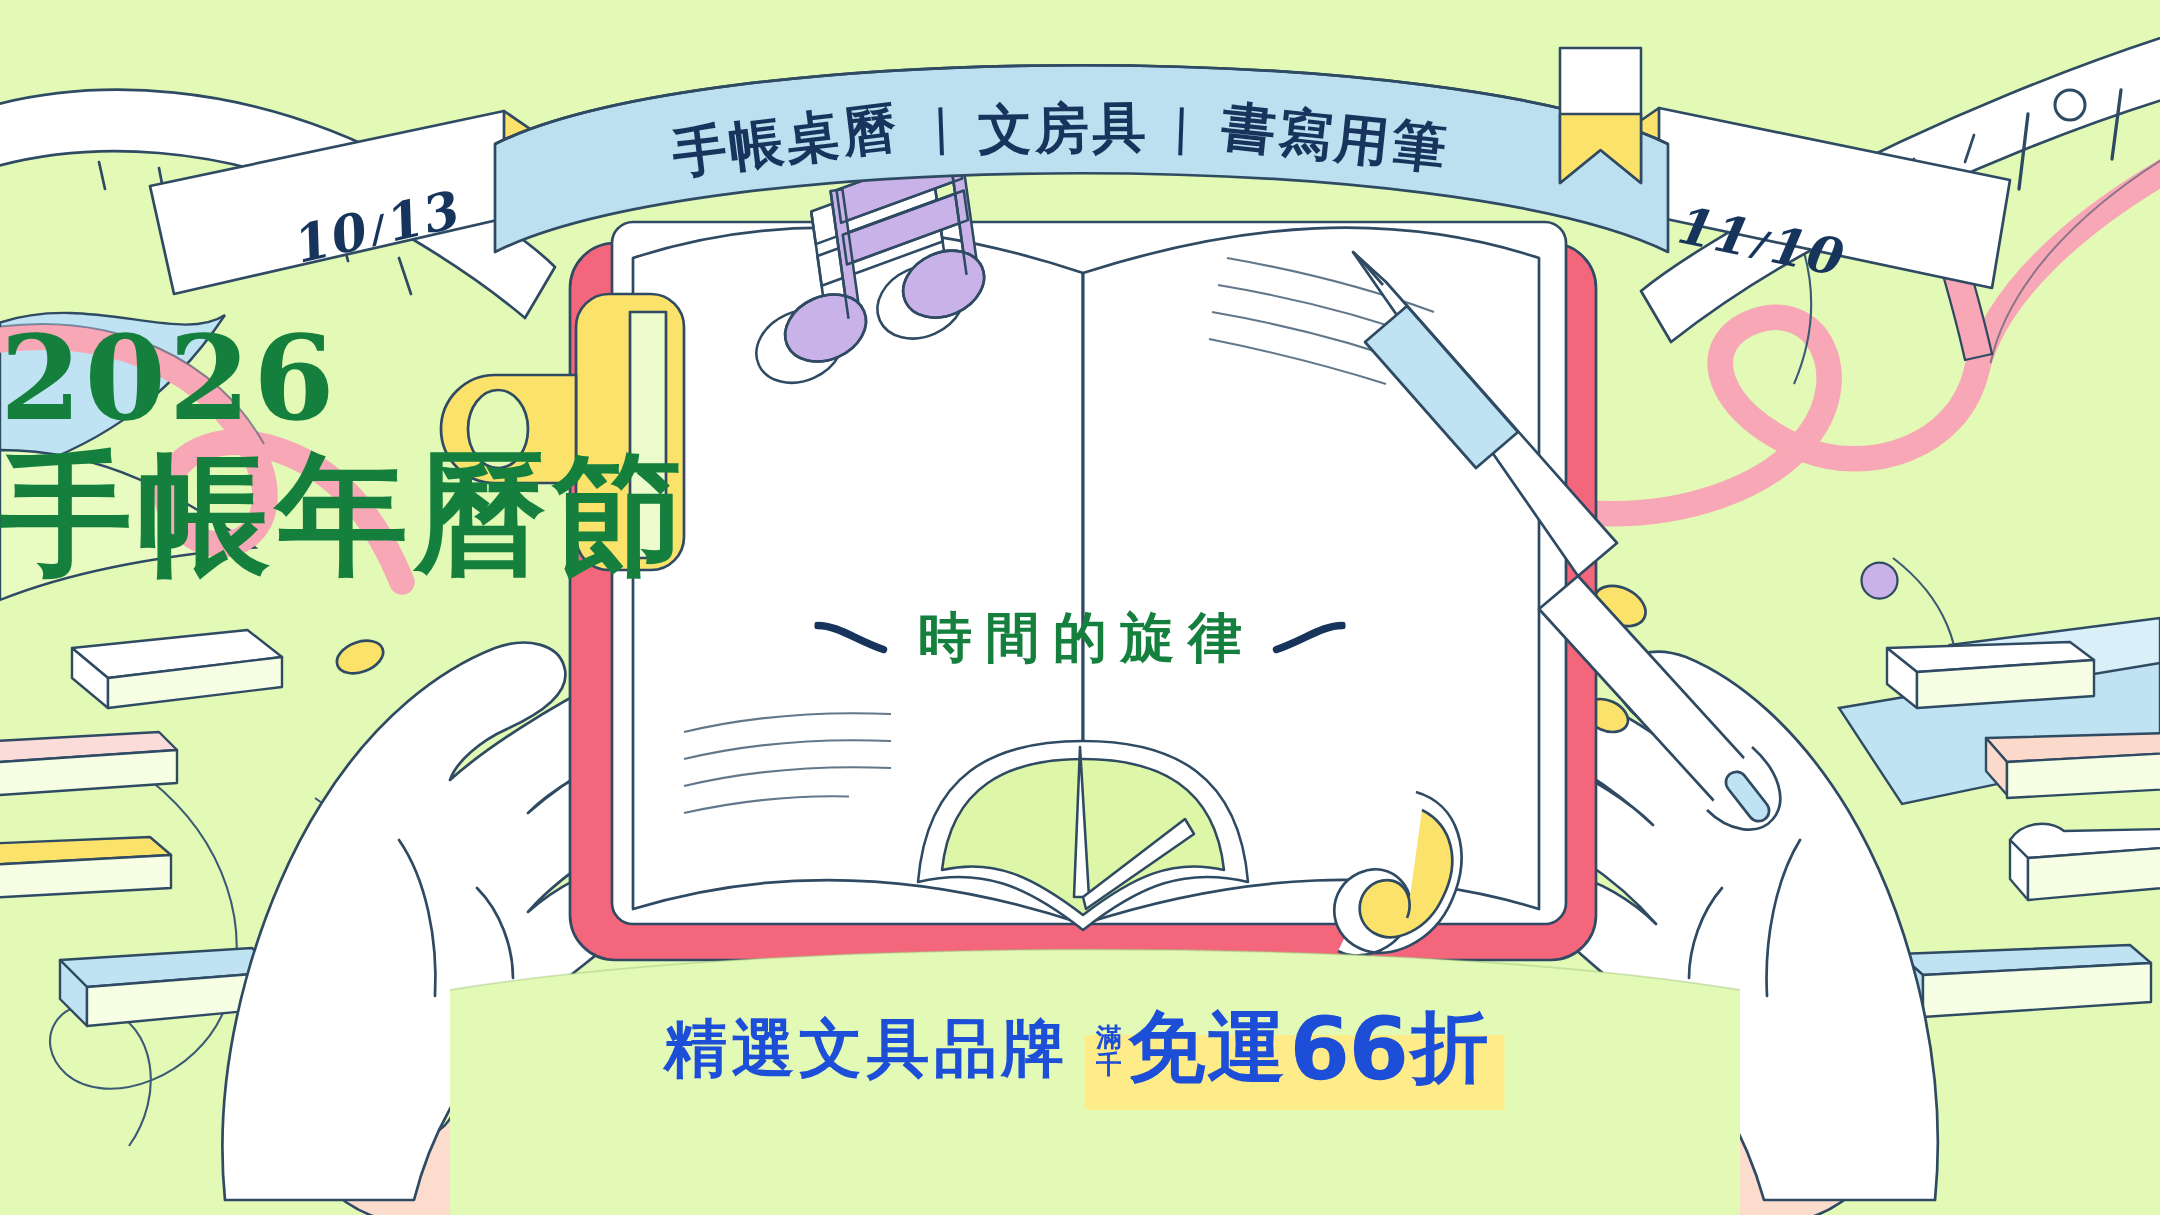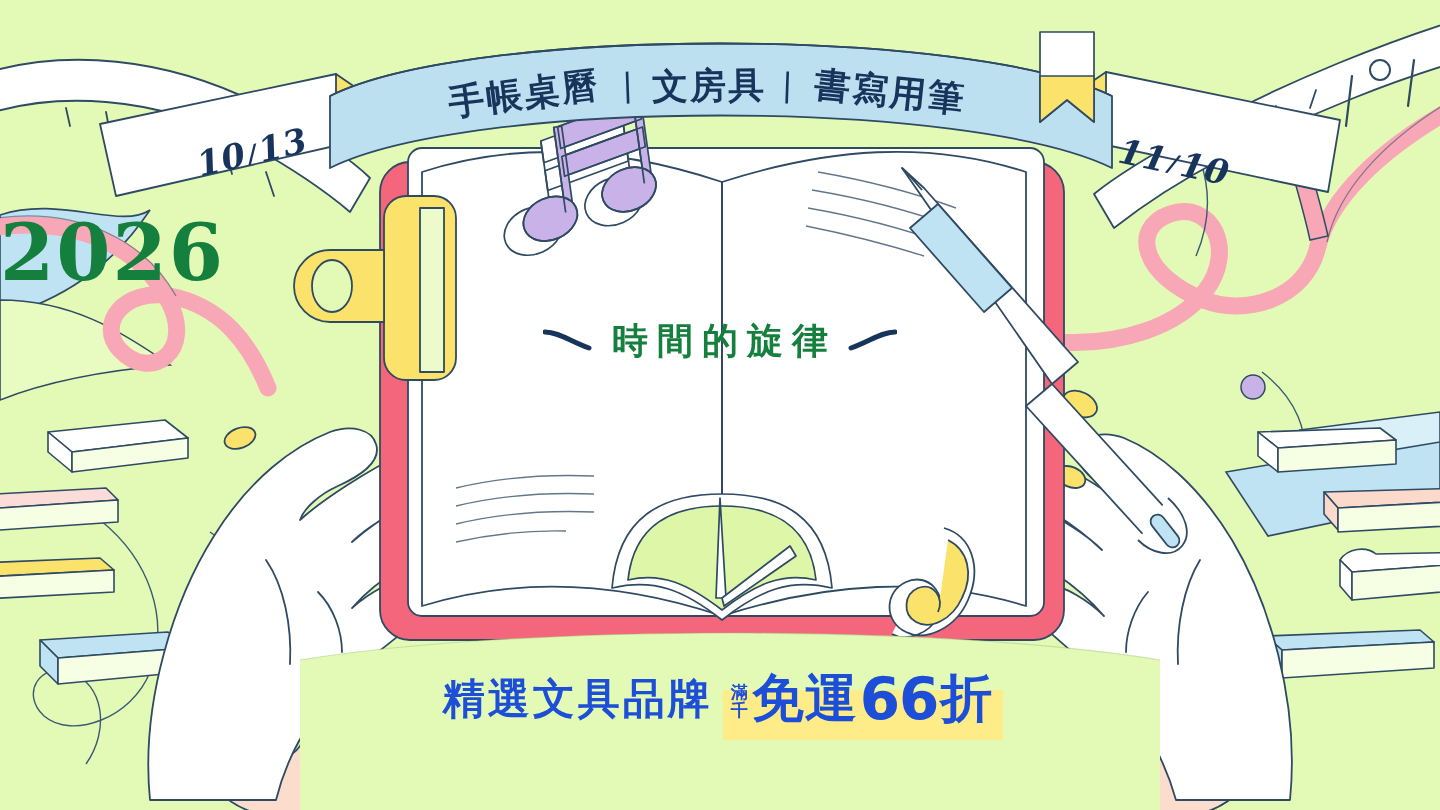--- a/index.html
+++ b/index.html
@@ -57,21 +57,21 @@
   .main-title {
     font-family:"DejaVu Serif", serif;
     font-weight:700;
     font-size:88px;
     line-height:1.12;
     letter-spacing:4px;
     margin-top:2px;
   }
   .subtitle-row {
     display:flex; align-items:center; justify-content:center;
-    gap:10px; margin-top:26px;
+    gap:10px; margin-top:10px;
   }
   .subtitle {
     font-family:"DejaVu Serif", serif;
     font-weight:700;
     font-size:36px;
     letter-spacing:9px;
     text-indent:9px;
   }
   .swash { display:block; }
 
@@ -422,20 +422,21 @@
 
     <div class="date-badge" id="date-left">
       <span>10</span><span class="sep">/</span><span>13</span>
     </div>
     <div class="date-badge" id="date-right">
       <span>11</span><span class="sep">/</span><span>10</span>
     </div>
 
     <div class="title-block">
       <div class="year">2026</div>
+      <div class="main-title">手帳年曆節</div>
       <div class="subtitle-row">
         <svg class="swash" width="50" height="26" viewBox="0 0 50 26">
           <path d="M2 4 C16 4 28 14 46 20" fill="none" stroke="#17355c" stroke-width="5" stroke-linecap="round"></path>
         </svg>
         <div class="subtitle">時間的旋律</div>
         <svg class="swash" width="50" height="26" viewBox="0 0 50 26">
           <path d="M48 4 C34 4 22 14 4 20" fill="none" stroke="#17355c" stroke-width="5" stroke-linecap="round"></path>
         </svg>
       </div>
     </div>

